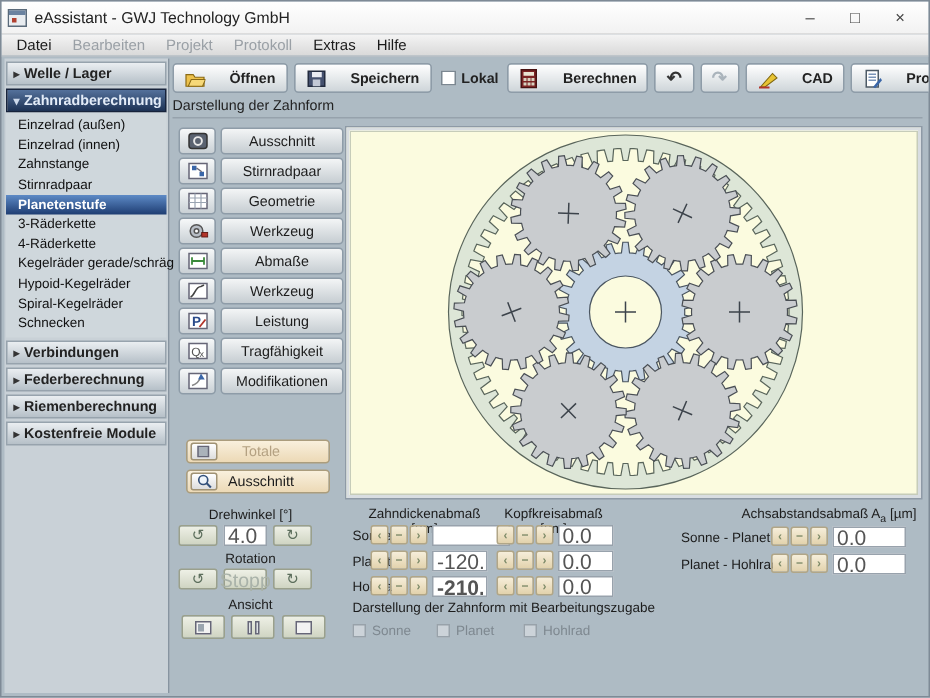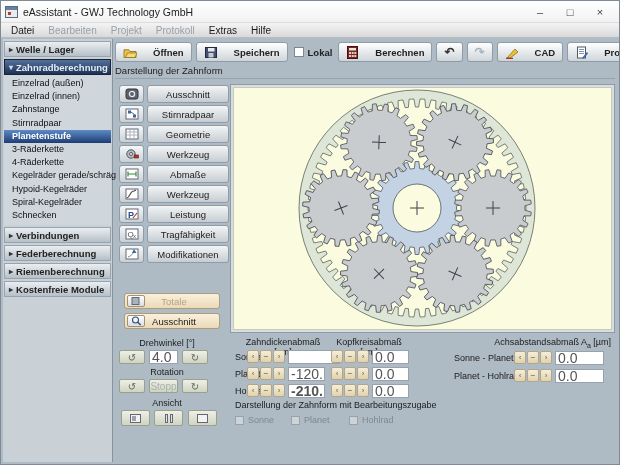--- a/index.html
+++ b/index.html
@@ -344,21 +344,21 @@
     </div>
   <input class="txt" style="left: 148px; top: 349px; width: 29px;" value="4.0">
   <div class="sbtn" style="left:181px;top:349px;width:26px">
       <span>↻</span>
     </div>
 
   <div class="ctl-lbl ctr" style="left:116px;top:366px;width:100px">Rotation</div>
   <div class="sbtn" style="left:118px;top:378px;width:26px">
       <span>↺</span>
     </div>
-  <div class="sbtn dis" style="left:148px;top:378px;width:29px;font-size:10px">
+  <div class="sbtn dis" style="left:148px;top:378px;width:29px;font-size:13px">
       <span>Stopp</span>
     </div>
   <div class="sbtn" style="left:181px;top:378px;width:26px">
       <span>↻</span>
     </div>
 
   <div class="ctl-lbl ctr" style="left:116px;top:397px;width:100px">Ansicht</div>
   <div class="vbtn" style="left:120px;top:409px">
       <span class="vic">
         <span class="half"></span>

